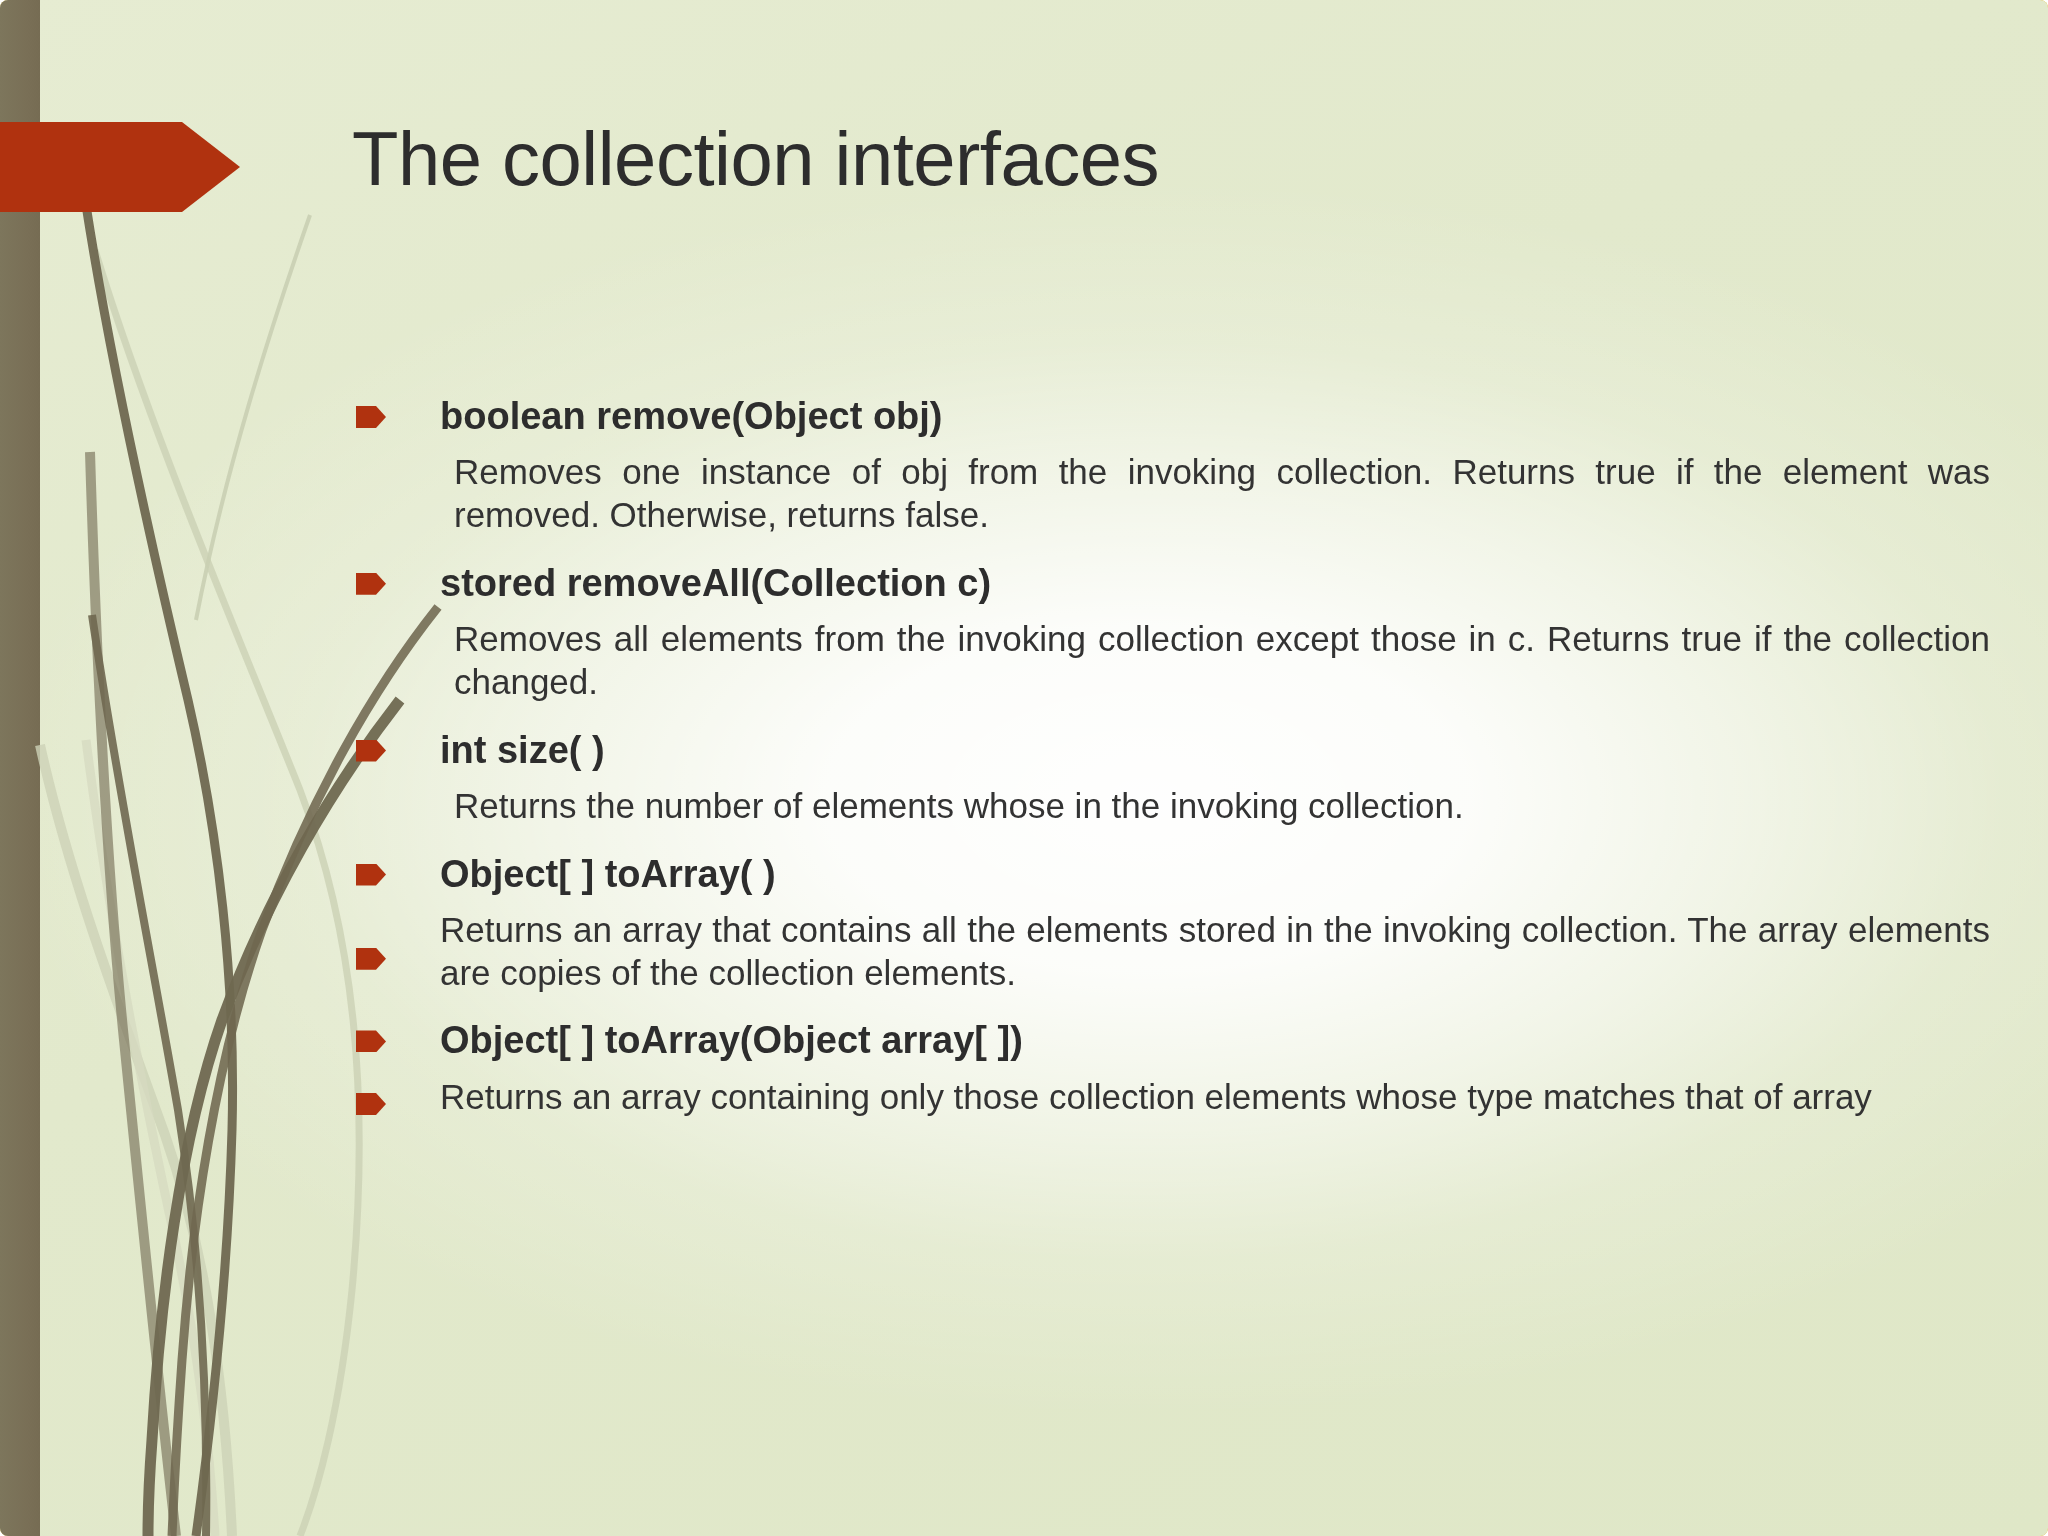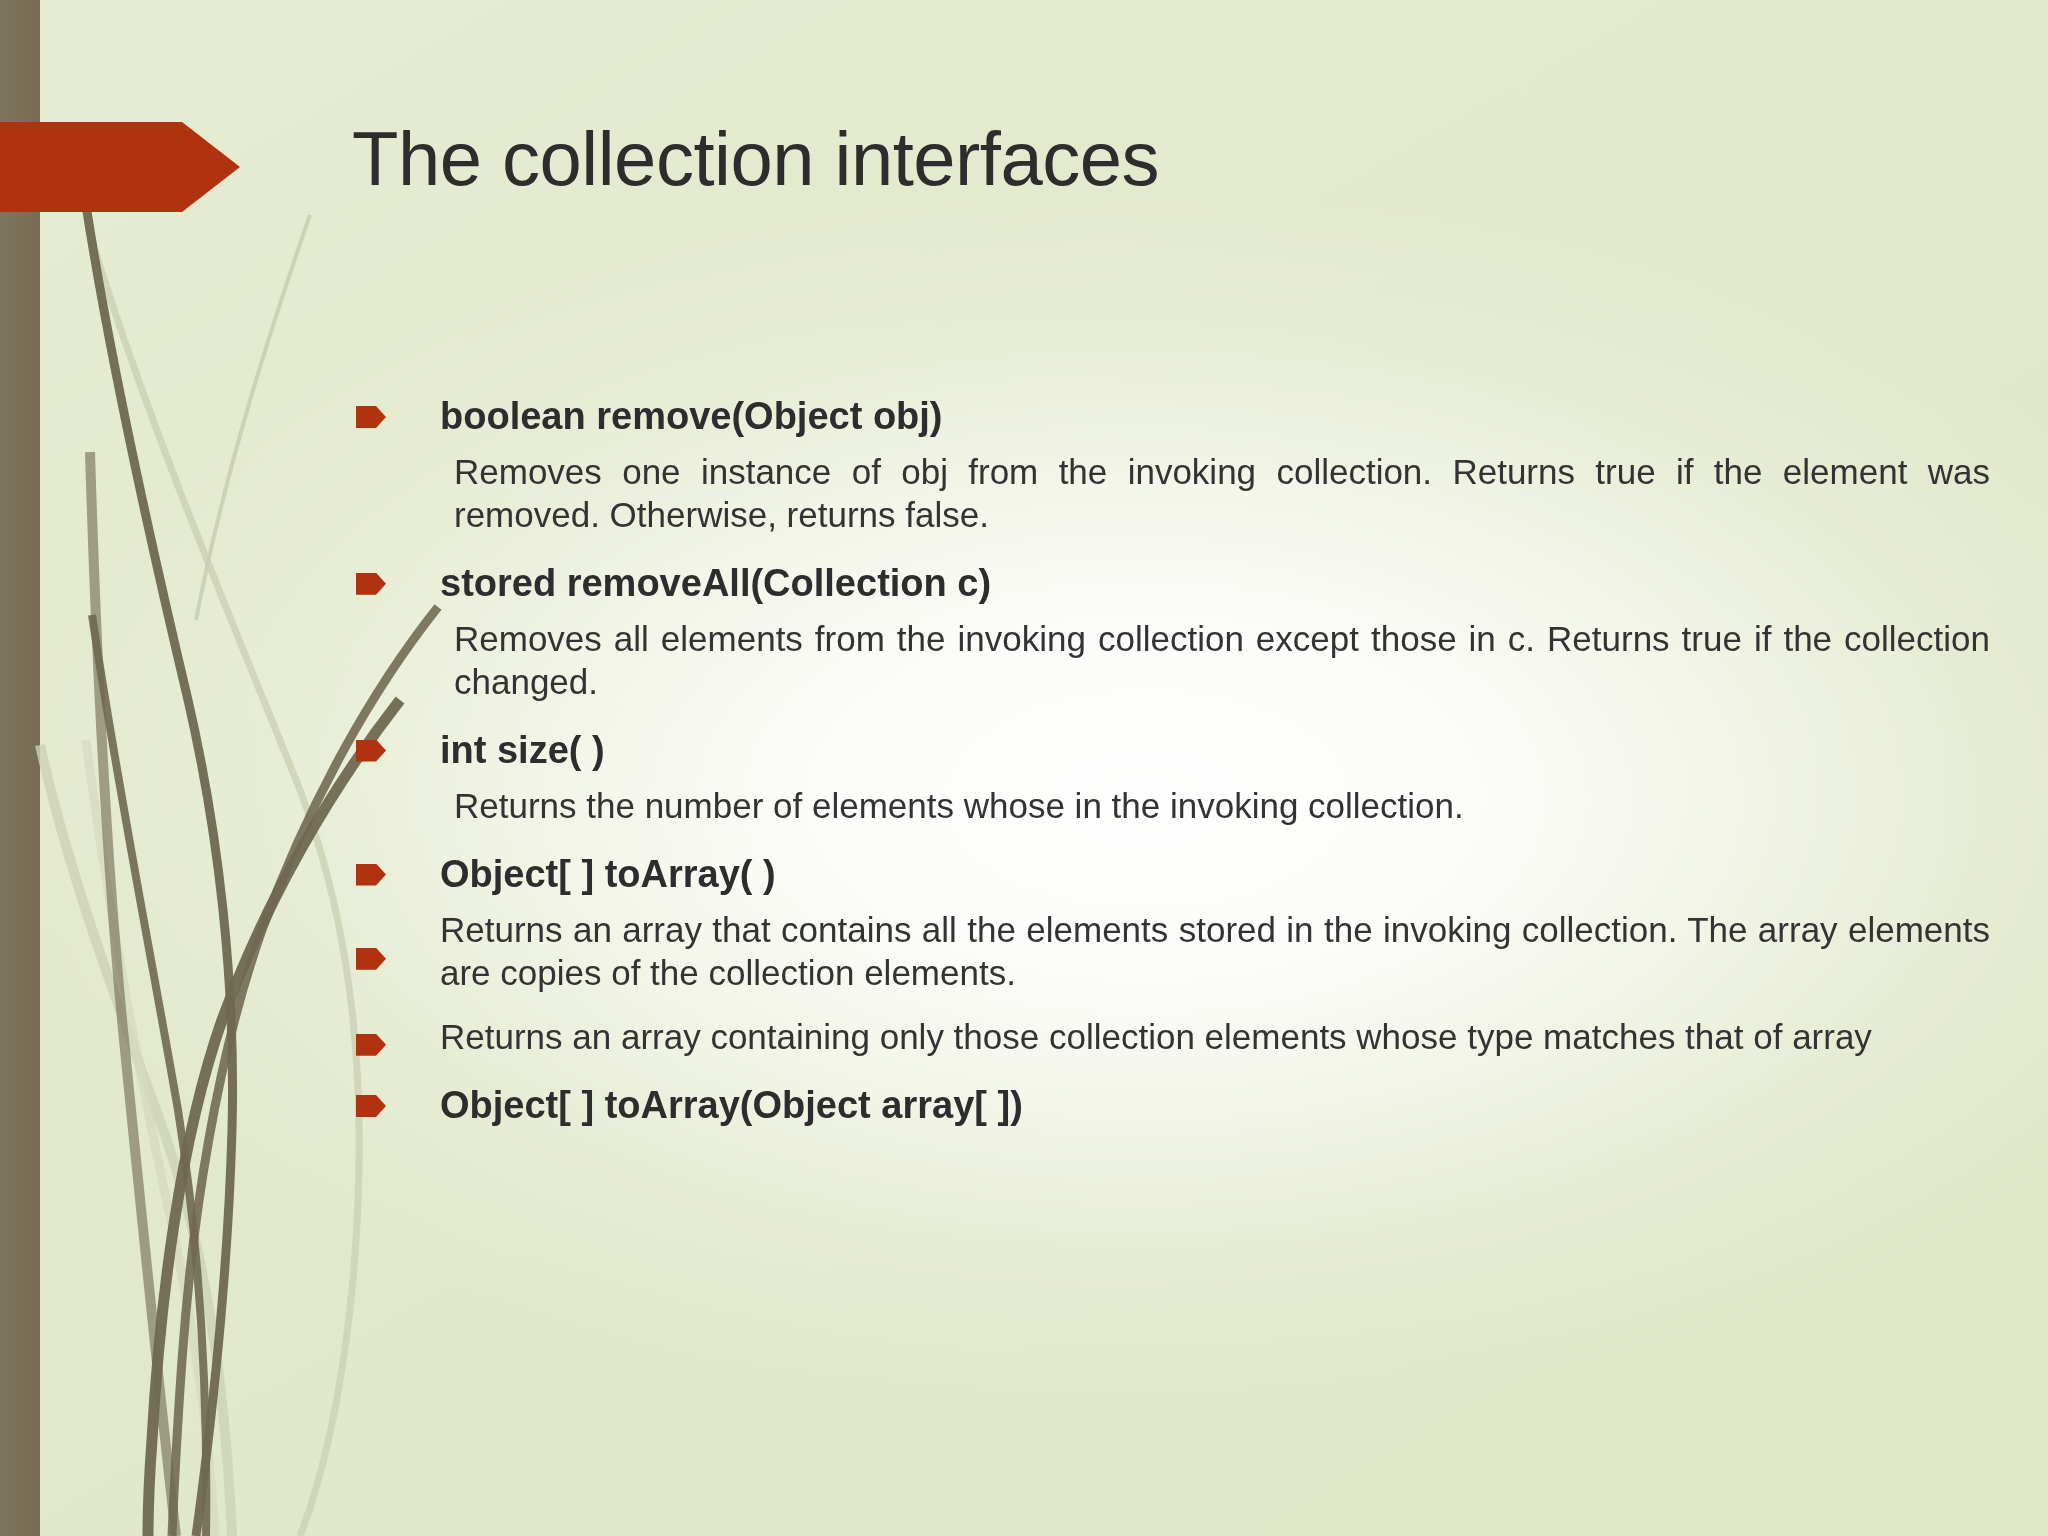--- a/index.html
+++ b/index.html
@@ -9,20 +9,21 @@
   }
   body {
     font-family: "Liberation Sans", sans-serif;
   }
   .slide {
     position: relative;
     width: 2048px;
     height: 1536px;
     overflow: hidden;
     background: #eab308;
+    border-radius: 8px;
   }
   
   .bg-wash {
     position: absolute;
     inset: 0;
     background:
       radial-gradient(ellipse 1150px 620px at 56% 52%,
         rgba(255,255,255,0.98) 0%,
         rgba(255,255,255,0.90) 28%,
         rgba(255,255,255,0.55) 52%,
@@ -180,24 +181,24 @@
     <div class="row heading">
       <span class="bullet"></span>
       <span class="row-text heading-text">Object[ ] toArray( )</span>
     </div>
 
     <div class="row desc-b">
       <span class="bullet"></span>
       <span class="row-text body-text">Returns an array that contains all the elements stored in the invoking collection. The array elements are copies of the collection elements.</span>
     </div>
 
+    <div class="row heading">
+      <span class="bullet"></span>
+      <span class="row-text heading-text">Object[ ] toArray(Object array[ ])</span>
+    </div>
+
     <div class="row desc-b">
       <span class="bullet"></span>
       <span class="row-text body-text">Returns an array containing only those collection elements whose type matches that of array</span>
-    </div>
-
-    <div class="row heading">
-      <span class="bullet"></span>
-      <span class="row-text heading-text">Object[ ] toArray(Object array[ ])</span>
     </div>
 
   </div>
 </div>
 
 </body></html>

